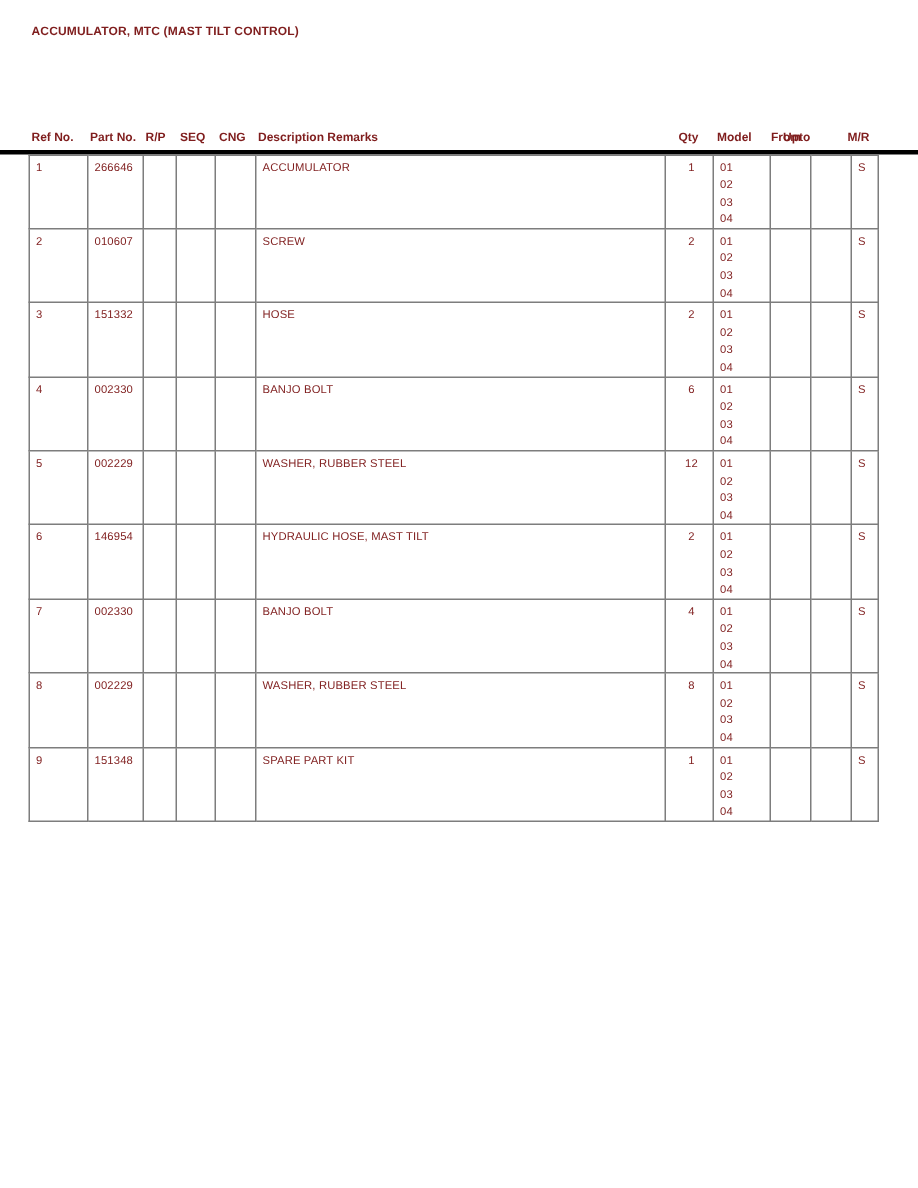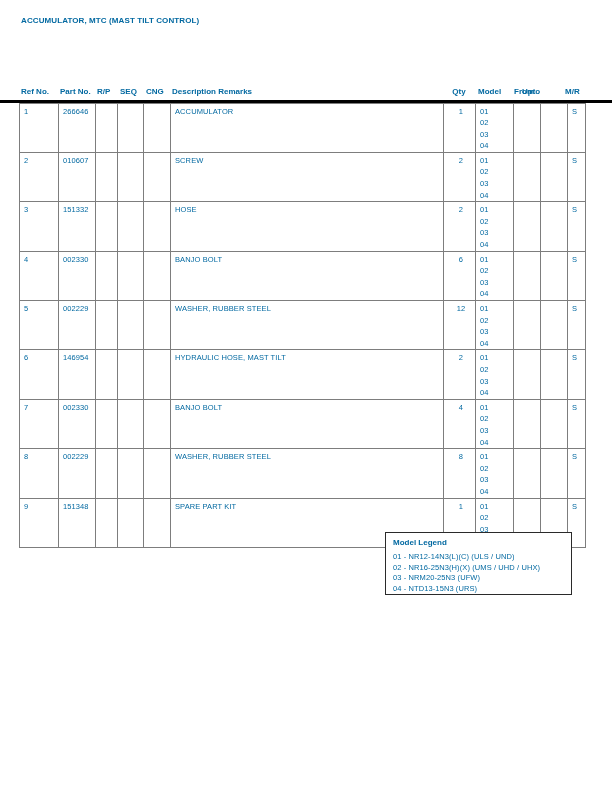--- a/index.html
+++ b/index.html
@@ -2,21 +2,21 @@
 <html><head>
 <meta charset="utf-8">
 <style>
   html, body { margin: 0; padding: 0; background: #ffffff; }
   .page {
     position: relative;
     width: 612px;
     height: 792px;
     background: #ffffff;
     font-family: "Liberation Sans", sans-serif;
-    color: #0369a1;
+    color: #7f1d1d;
     overflow: hidden;
   }
   .title {
     position: absolute;
     left: 21px;
     top: 16px;
     font-size: 8px;
     font-weight: bold;
     line-height: 10px;
     letter-spacing: 0.1px;
@@ -288,23 +288,14 @@
 02
 03
 04</td>
           <td></td>
           <td></td>
           <td class="c-mr">S</td>
         </tr>
       </tbody>
   </table>
 
-  <div class="legend">
-    <div class="legend-title">Model Legend</div>
-    <div id="legend-entries">
-        <div class="legend-entry">01 - NR12-14N3(L)(C) (ULS / UND)</div>
-        <div class="legend-entry">02 - NR16-25N3(H)(X) (UMS / UHD / UHX)</div>
-        <div class="legend-entry">03 - NRM20-25N3 (UFW)</div>
-        <div class="legend-entry">04 - NTD13-15N3 (URS)</div>
-      </div>
-  </div>
 
 </div>
 
 </body></html>

